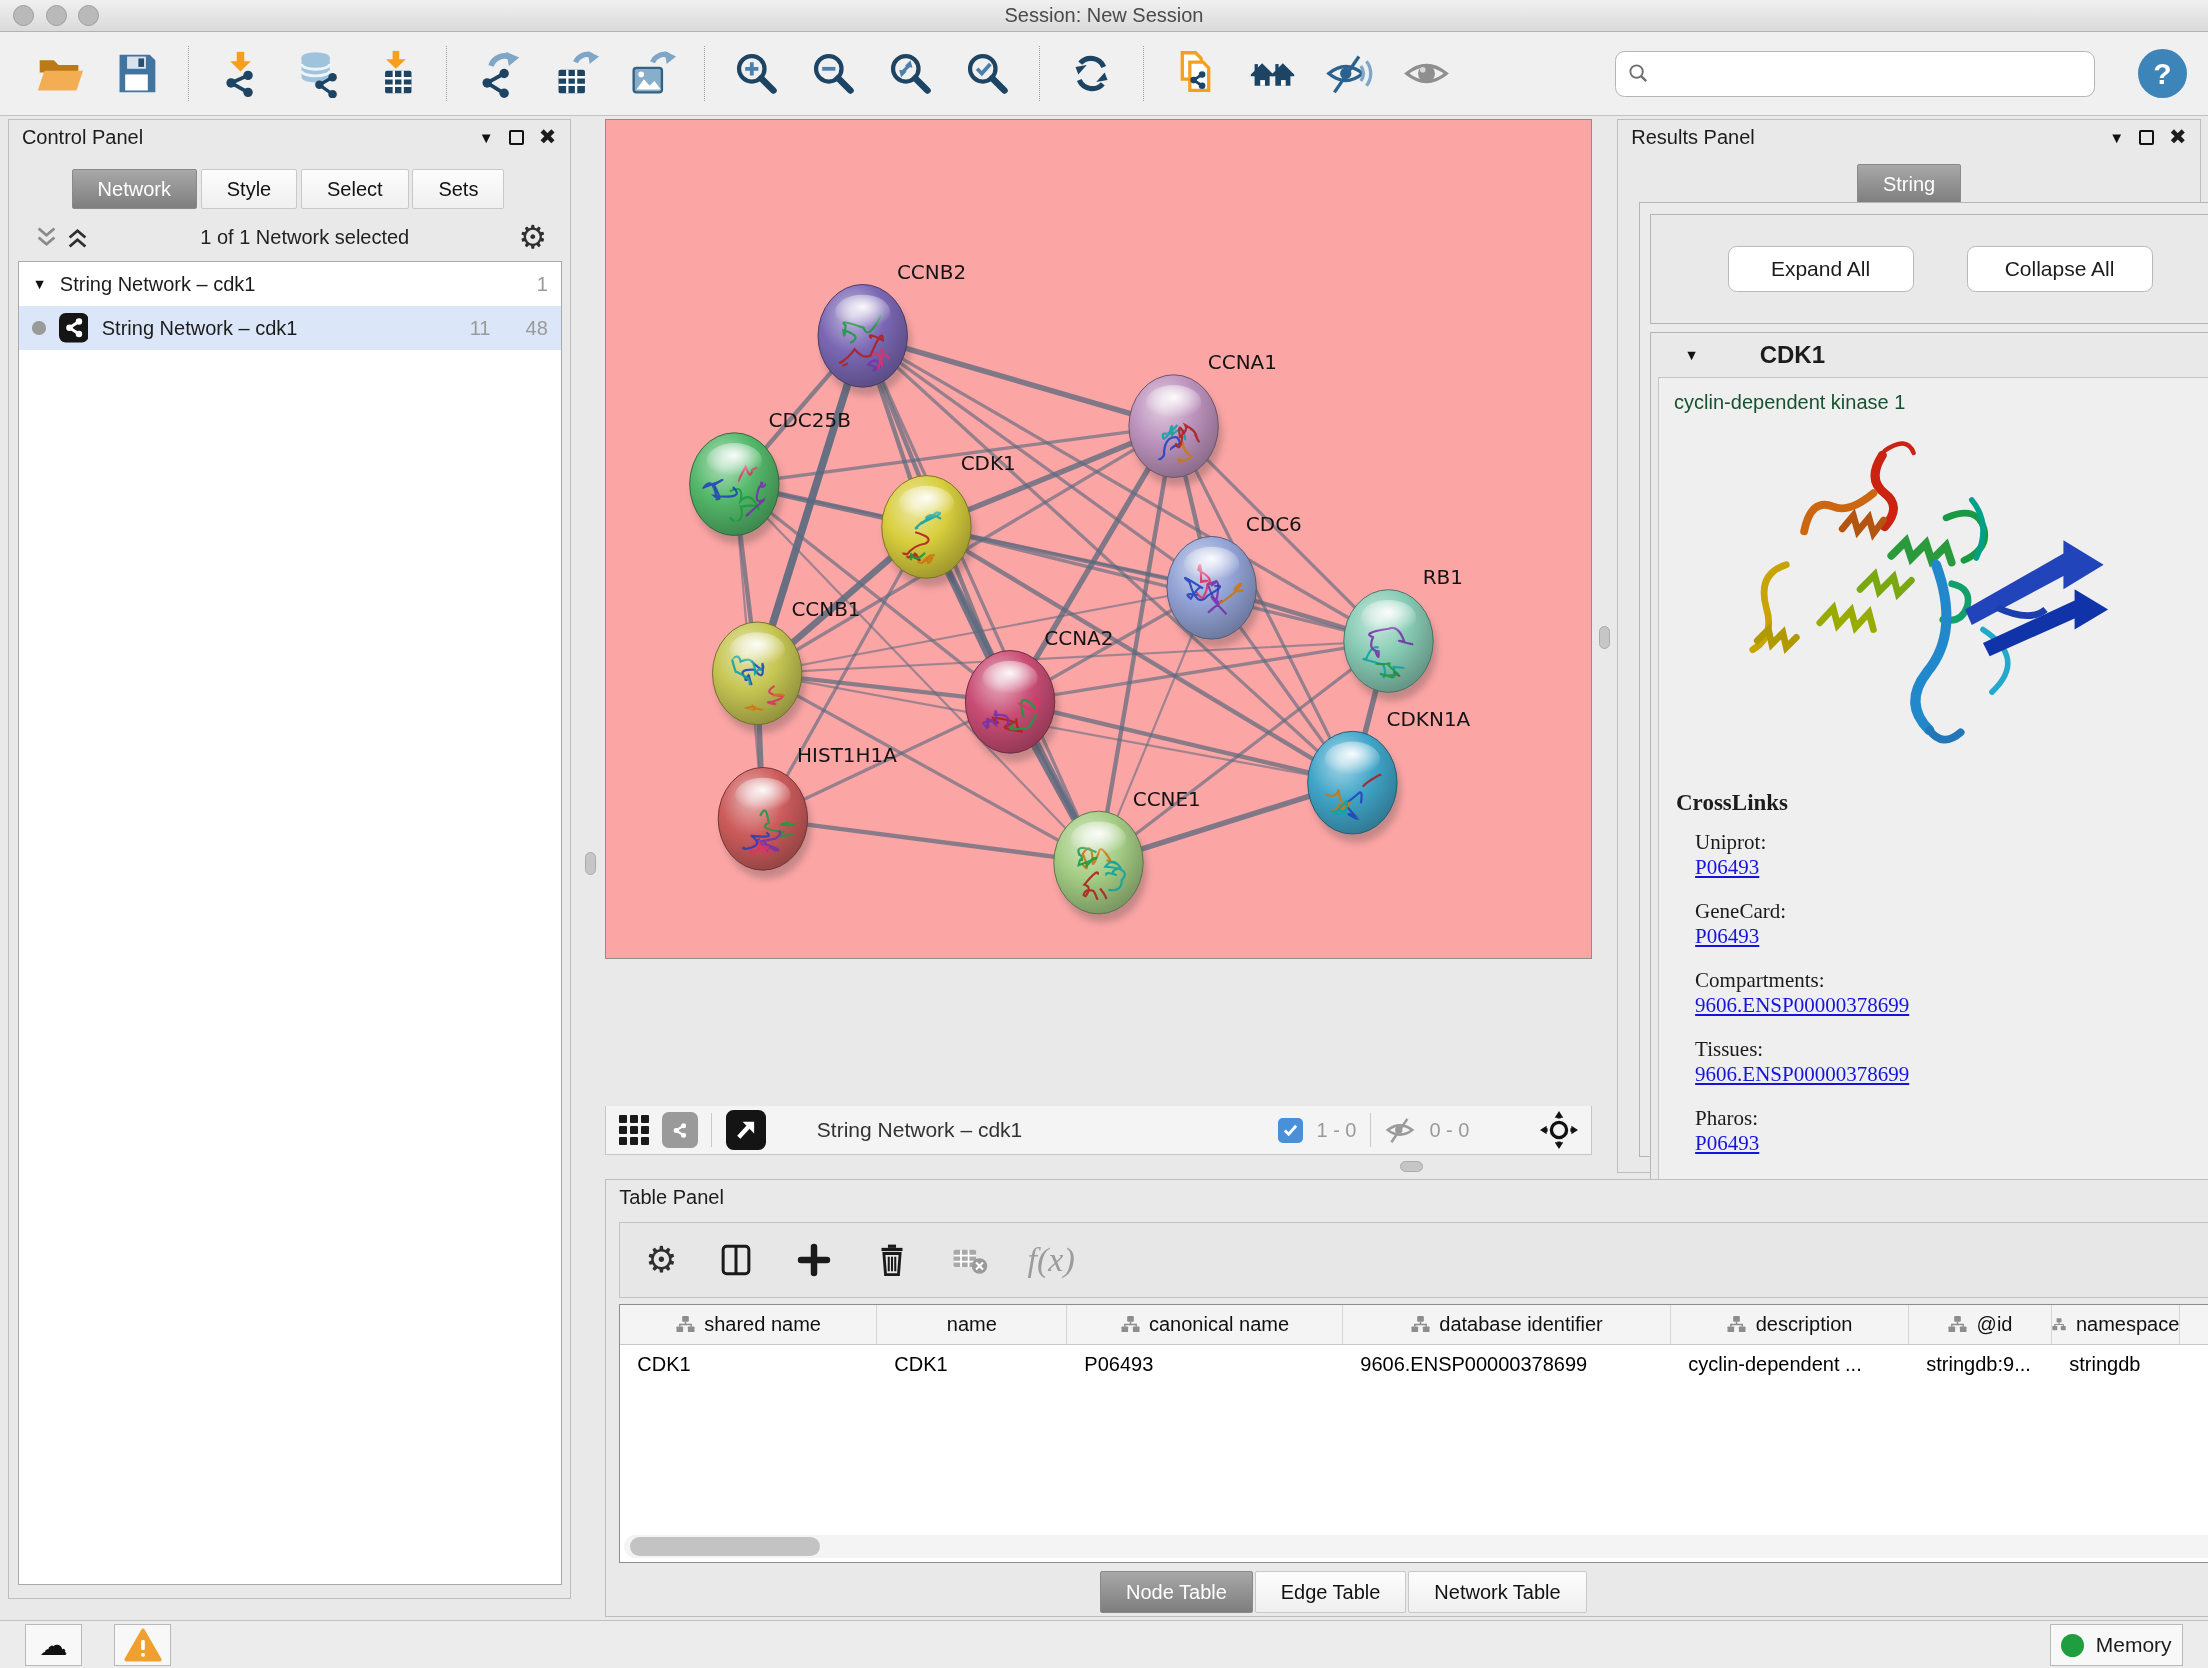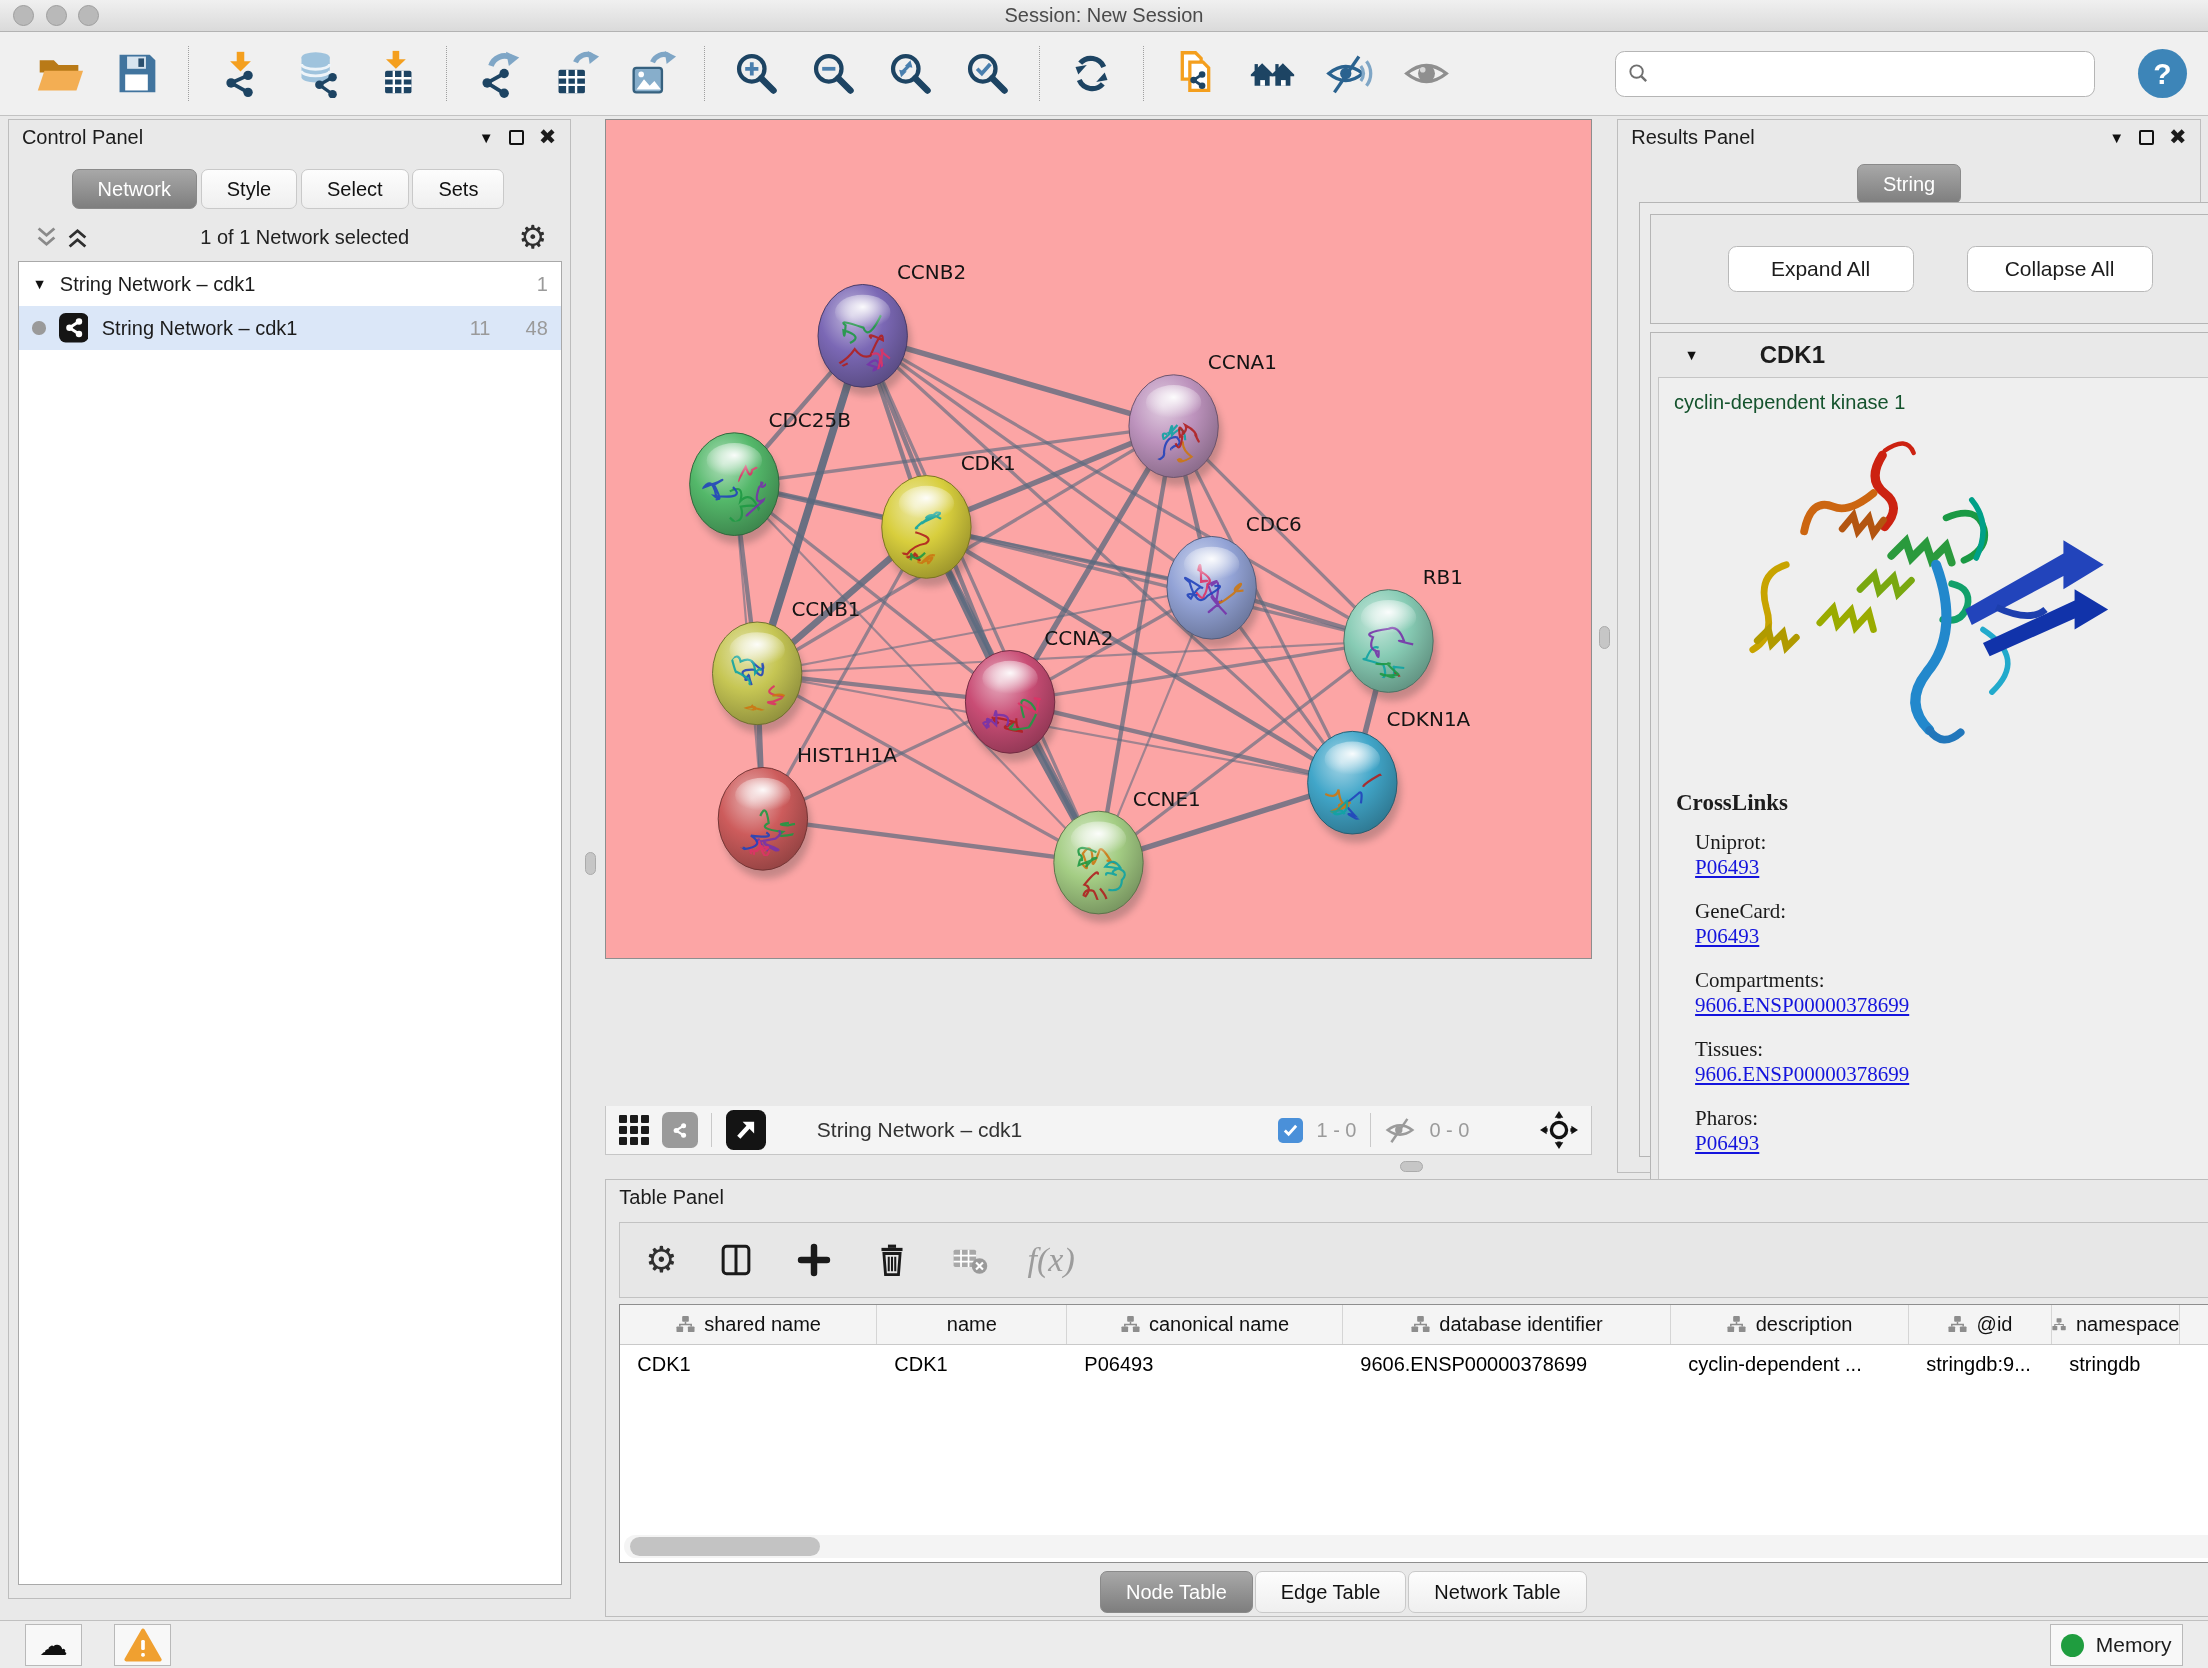--- a/index.html
+++ b/index.html
@@ -32,21 +32,21 @@
   
   .panel { position:absolute; background:#e9e9e9; border:1px solid #bdbdbd; }
   .phead { height:34px; display:flex; align-items:center; padding:0 13.3px; font-size:20px; color:#1c1c1c; gap:15px;}
   .phead .sp { flex:1; }
   .pico { font-size:15px; color:#111; cursor:pointer; line-height:1; }
   .float-ico { width:15px; height:15px; border:2.4px solid #111; border-radius:1.9px; cursor:pointer; }
   .close-ico { font-size:21px; font-weight:bold; cursor:pointer; }
   
   .tabrow { display:flex; gap:3.8px; }
   .tab { height:40px; padding:4px 25px; display:flex; align-items:center; justify-content:center;
-    font-size:20px; border:1px solid #c9c9c9; border-radius:7px; background:linear-gradient(#fdfdfd,#efefef);
+    font-size:20px; border:1px solid #c9c9c9; border-radius:2px; background:linear-gradient(#fdfdfd,#efefef);
     color:#111; cursor:pointer; }
   .tab.sel { background:linear-gradient(#a8a8a8,#7e7e7e); color:#fff; border-color:#8a8a8a; }
   
   #control-panel { left:7.6px; top:119px; width:563px; height:1480px; }
   #cp-tabs { position:absolute; left:63px; top:49px; }
   .cp-sub { position:absolute; left:9.5px; top:95px; width:544px; height:44px;
     display:flex; align-items:center; padding:0 15px; gap:4px; }
   .cp-sub .status { flex:1; text-align:center; font-size:20px; color:#222; }
   .gear { font-size:32px; color:#2f2f2f; line-height:1; cursor:pointer; }
   .treebox { position:absolute; left:9.5px; top:141px; width:544px; bottom:13.3px;

